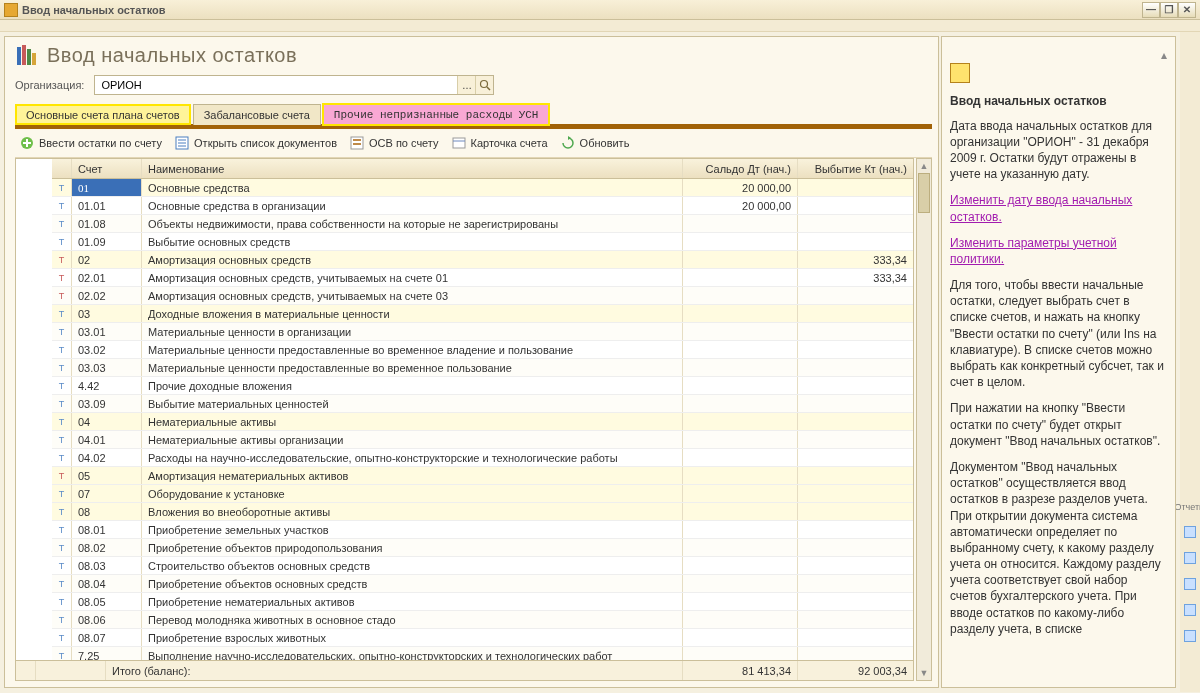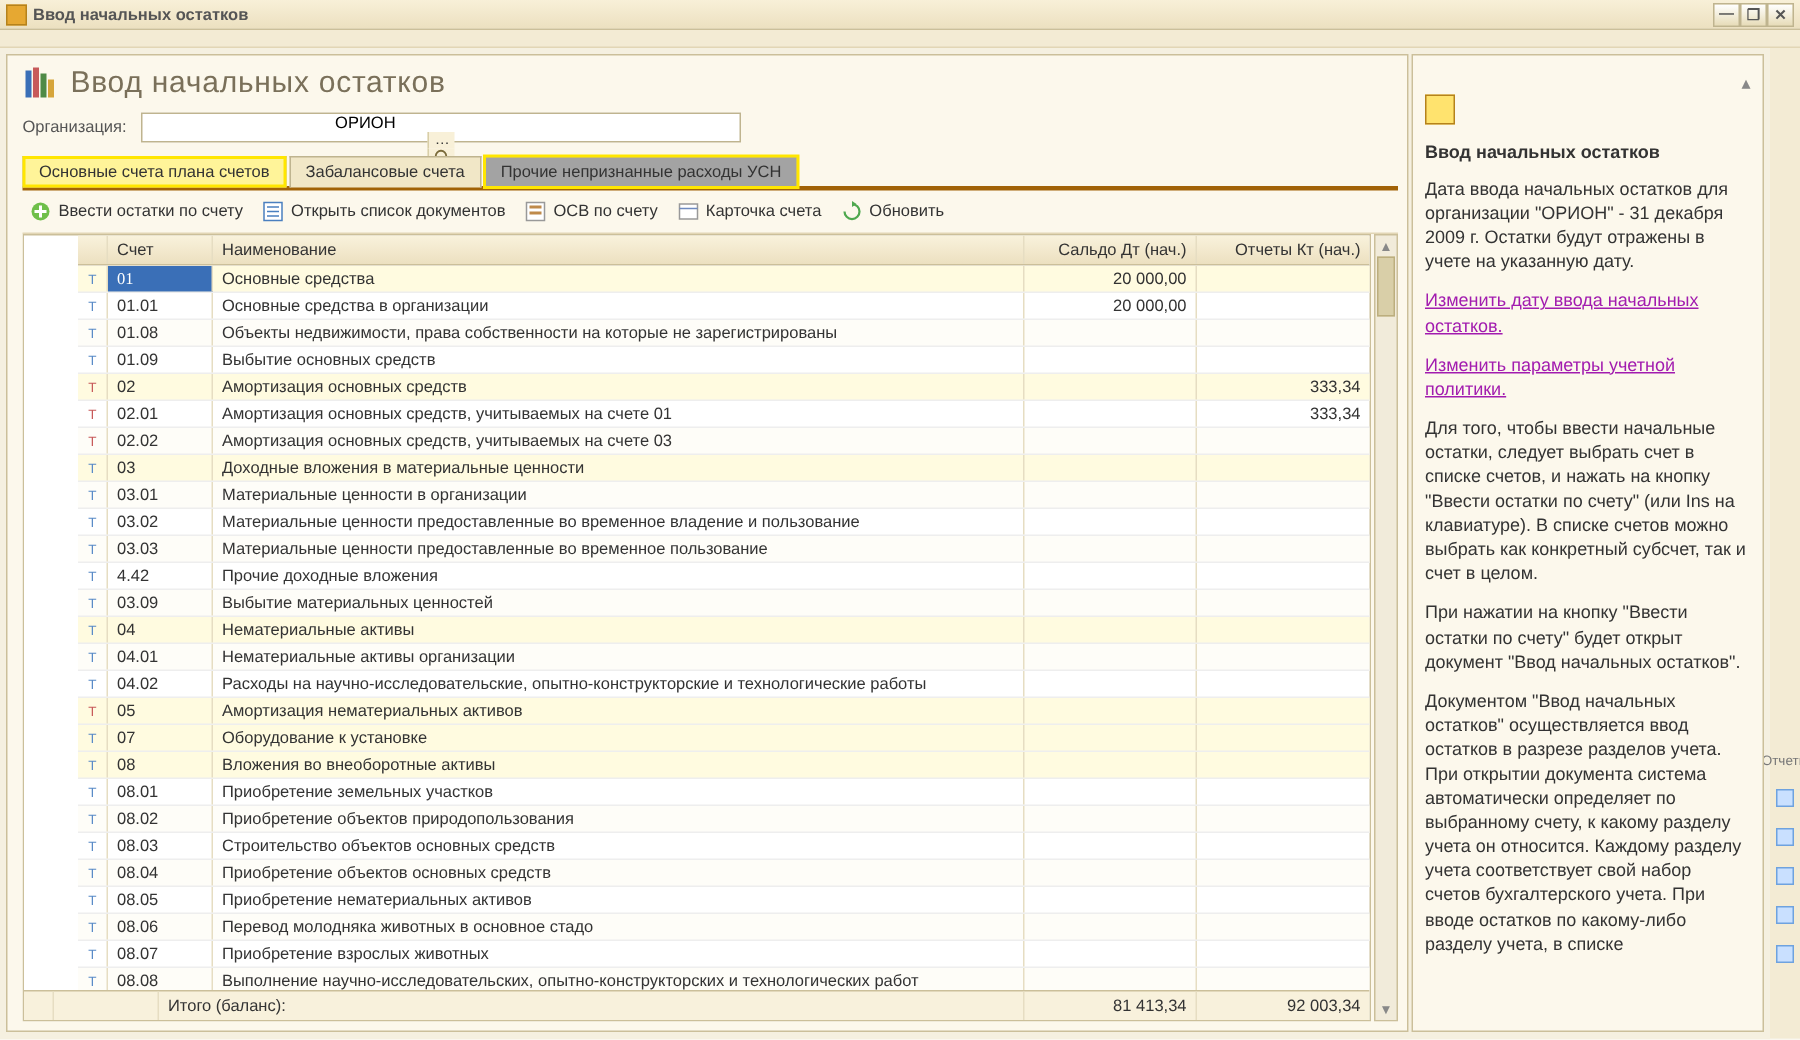--- a/index.html
+++ b/index.html
@@ -17,28 +17,28 @@
   .outer-frame { display: flex; height: 660px; }
   .main-panel { flex: 1; padding: 6px 6px 6px 10px; border: 1px solid #cbbf9a; margin: 4px 0 4px 4px; background: #fcf8ec; display: flex; flex-direction: column; overflow: hidden; }
   
   .page-title-row { display: flex; align-items: center; gap: 8px; padding-bottom: 8px; }
   .page-icon { width: 24px; height: 24px; display: inline-block; }
   .page-icon svg { width: 24px; height: 24px; }
   .page-title { font-size: 20px; color: #7a705a; font-weight: normal; letter-spacing: .5px; }
   
   .org-row { display: flex; align-items: center; gap: 10px; padding-bottom: 8px; }
   .org-label { color: #555; }
-  .org-input-wrap { display: flex; align-items: center; border: 1px solid #bfb48f; background: #fff; height: 20px; width: 400px; flex-direction: column; }
+  .org-input-wrap { display: flex; align-items: center; border: 1px solid #bfb48f; background: #fff; height: 20px; width: 400px; }
   .org-input { flex: 1; border: 0; outline: 0; padding: 0 6px; font-size: 11px; }
   .btn-small { width: 18px; height: 18px; display: flex; align-items: center; justify-content: center; border-left: 1px solid #d8cea8; cursor: pointer; background: #f8f0d8; font-size: 10px; }
   
-  .tabbar { display: flex; gap: 2px; border-bottom: 3px solid #a16207; }
+  .tabbar { display: flex; gap: 2px; border-bottom: 5px solid #a16207; }
   .tab { padding: 4px 10px 4px 10px; border: 1px solid #bfb48f; border-bottom: 0; background: #f1e7c7; position: relative; top: 1px; cursor: pointer; font-size: 11px; }
   .tab.active { background: #fff499; outline: 2px solid #ffe600; outline-offset: -2px; z-index: 2; }
-  .tab.highlight { background: #a3a3a3; outline: 2px solid #ffe600; outline-offset: -1px; }
+  .tab.highlight { background: #f9a8d4; outline: 2px solid #ffe600; outline-offset: -1px; font-family: Liberation Mono, monospace; }
   
   .action-bar { display: flex; gap: 12px; padding: 6px 4px; border-bottom: 1px solid #e2d6b5; }
   .action-btn { display: flex; align-items: center; gap: 4px; cursor: pointer; color: #333; }
   .action-btn .ico { width: 16px; height: 16px; display: inline-flex; align-items: center; justify-content: center; }
   
   .tbl-wrap { flex: 1; overflow: hidden; display: flex; }
   .tbl { flex: 1; border: 1px solid #cbbf9a; display: flex; flex-direction: column; background: #fff; overflow: hidden; }
   .tbl-head, .tbl-row { display: flex; align-items: stretch; margin-left: 36px; }
   .tbl-head { background: linear-gradient(#f9f2dc,#ece0c0); height: 20px; border-bottom: 1px solid #cbbf9a; }
   .cell { border-right: 1px solid #e6ddc2; display: flex; align-items: center; padding: 0 6px; overflow: hidden; white-space: nowrap; font-size: 11px; }
@@ -174,21 +174,21 @@
       </div>
     </div>
 
     <div class="tbl-wrap">
       <div class="tbl">
         <div class="tbl-head">
           <div class="cell c-ico"></div>
           <div class="cell c-acc">Счет</div>
           <div class="cell c-name">Наименование</div>
           <div class="cell c-dt">Сальдо Дт (нач.)</div>
-          <div class="cell c-kt">Отчеты Кт (нач.)</div>
+          <div class="cell c-kt">Выбытие Кт (нач.)</div>
         </div>
         <div class="tbl-body" id="tbl-body">
             <div class="tbl-row selected highlight-y">
     <div class="cell c-ico">
                 <span class="acc-ico-a">Т</span>
               </div>
     <div class="cell c-acc">01</div>
     <div class="cell c-name">Основные средства</div>
     <div class="cell c-dt">20 000,00</div>
     <div class="cell c-kt"></div>
@@ -415,21 +415,21 @@
               </div>
     <div class="cell c-acc">08.07</div>
     <div class="cell c-name">Приобретение взрослых животных</div>
     <div class="cell c-dt"></div>
     <div class="cell c-kt"></div>
             </div>
             <div class="tbl-row">
     <div class="cell c-ico">
                 <span class="acc-ico-a">Т</span>
               </div>
-    <div class="cell c-acc">08.08</div>
+    <div class="cell c-acc">7.25</div>
     <div class="cell c-name">Выполнение научно-исследовательских, опытно-конструкторских и технологических работ</div>
     <div class="cell c-dt"></div>
     <div class="cell c-kt"></div>
             </div>
           </div>
         <div class="tbl-foot">
           <div class="cell c-ico"></div>
           <div class="cell c-acc"></div>
           <div class="cell c-name">Итого (баланс):</div>
           <div class="cell c-dt">81 413,34</div>

